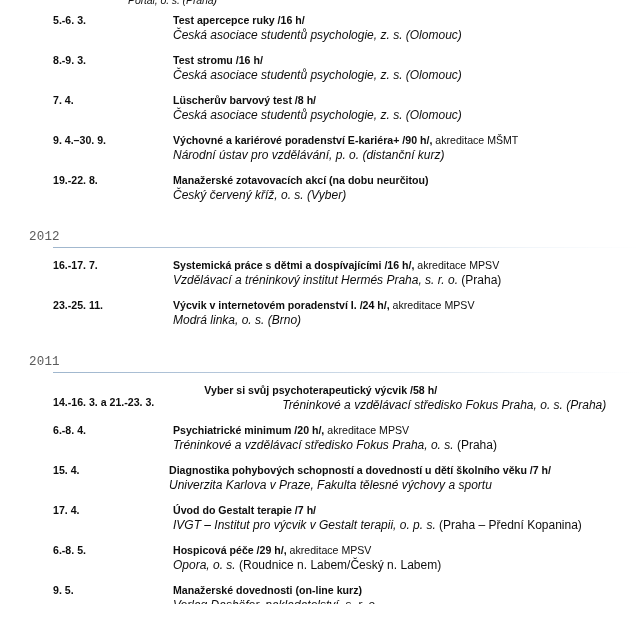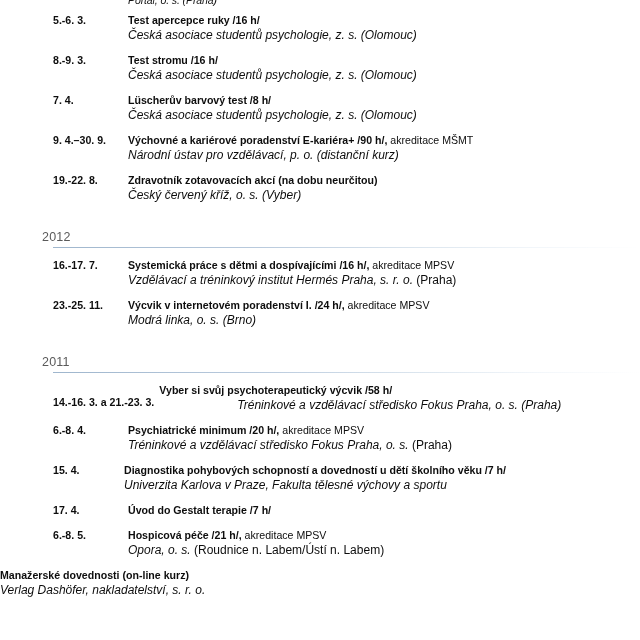--- a/index.html
+++ b/index.html
@@ -41,23 +41,24 @@
   
   .year-block {
     margin: 0;
     padding: 0;
   }
   .year-heading {
     font-size: 12.5px;
     font-weight: 400;
     color: #5a5a5a;
     letter-spacing: 0.2px;
-    padding-left: 42px;
+    padding-left: 29px;
     margin: 0;
     line-height: 16px;
+    font-family: Liberation Mono, monospace;
   }
   .year-rule {
     height: 1px;
     margin: 2px 0 0 53px;
     background: linear-gradient(to right, #9fb6cd 0%, #b9cadd 35%, #dbe5ee 62%, #f2f6fa 82%, #ffffff 100%);
   }
 
   
   .entry {
     display: flex;
@@ -72,20 +73,21 @@
     box-sizing: content-box;
     font-size: 10.6px;
     font-weight: 700;
     color: #0d0d0d;
     line-height: 16px;
     white-space: nowrap;
   }
   .entry-body {
     flex: 1 1 auto;
     min-width: 0;
+    margin-left: 45px;
   }
   .entry-title {
     font-size: 10.6px;
     font-weight: 700;
     color: #0d0d0d;
     line-height: 16px;
     white-space: nowrap;
   }
   .entry-title .accred {
     font-weight: 400;
@@ -149,28 +151,28 @@
         <div class="entry-body">
           <div class="entry-title"><span>Lüscherův barvový test /8 h/</span></div>
           <div class="entry-org"><span>Česká asociace studentů psychologie, z. s. (Olomouc)</span></div>
         </div>
       </div>
       <div class="sp-entry"></div>
       <div class="entry">
         <div class="entry-date">9. 4.–30. 9.</div>
         <div class="entry-body">
           <div class="entry-title"><span>Výchovné a kariérové poradenství E-kariéra+ /90 h/,</span><span class="accred"> akreditace MŠMT</span></div>
-          <div class="entry-org"><span>Národní ústav pro vzdělávací, p. o. (distanční kurz)</span></div>
+          <div class="entry-org"><span>Národní ústav pro vzdělávání, p. o. (distanční kurz)</span></div>
         </div>
       </div>
       <div class="sp-entry"></div>
       <div class="entry">
         <div class="entry-date">19.-22. 8.</div>
         <div class="entry-body">
-          <div class="entry-title"><span>Zdravotník zotavovacích akcí (na dobu neurčitou)</span></div>
+          <div class="entry-title"><span>Manažerské zotavovacích akcí (na dobu neurčitou)</span></div>
           <div class="entry-org"><span>Český červený kříž, o. s. (Vyber)</span></div>
         </div>
       </div>
       <div class="sp-entry"></div>
       <div class="sp-beforeyear"></div>
       <div class="year-block">
         <div class="year-heading">2012</div>
         <div class="year-rule"></div>
       </div>
       <div class="sp-afteryear"></div>
@@ -217,32 +219,34 @@
         <div class="entry-body">
           <div class="entry-title"><span>Diagnostika pohybových schopností a dovedností u dětí školního věku /7 h/</span></div>
           <div class="entry-org"><span>Univerzita Karlova v Praze, Fakulta tělesné výchovy a sportu</span></div>
         </div>
       </div>
       <div class="sp-entry"></div>
       <div class="entry">
         <div class="entry-date">17. 4.</div>
         <div class="entry-body">
           <div class="entry-title"><span>Úvod do Gestalt terapie /7 h/</span></div>
+          <div class="entry-org"><span>IVGT – Institut pro výcvik v Gestalt terapii, o. p. s.</span><span class="place"> (Praha – Přední Kopanina)</span></div>
         </div>
       </div>
       <div class="sp-entry"></div>
       <div class="entry">
         <div class="entry-date">6.-8. 5.</div>
         <div class="entry-body">
-          <div class="entry-title"><span>Hospicová péče /21 h/,</span><span class="accred"> akreditace MPSV</span></div>
-          <div class="entry-org"><span>Opora, o. s.</span><span class="place"> (Roudnice n. Labem/Ústí n. Labem)</span></div>
-        </div>
-      </div>
-      <div class="sp-entry"></div>
-      <div class="entry">
+          <div class="entry-title"><span>Hospicová péče /29 h/,</span><span class="accred"> akreditace MPSV</span></div>
+          <div class="entry-org"><span>Opora, o. s.</span><span class="place"> (Roudnice n. Labem/Český n. Labem)</span></div>
+        </div>
+      </div>
+      <div class="sp-entry"></div>
+      <div class="entry">
+        <div class="entry-date">9. 5.</div>
         <div class="entry-body">
           <div class="entry-title"><span>Manažerské dovednosti (on-line kurz)</span></div>
           <div class="entry-org"><span>Verlag Dashöfer, nakladatelství, s. r. o.</span></div>
         </div>
       </div>
       <div class="sp-entry"></div>
     </div>
 
 </div>
 

